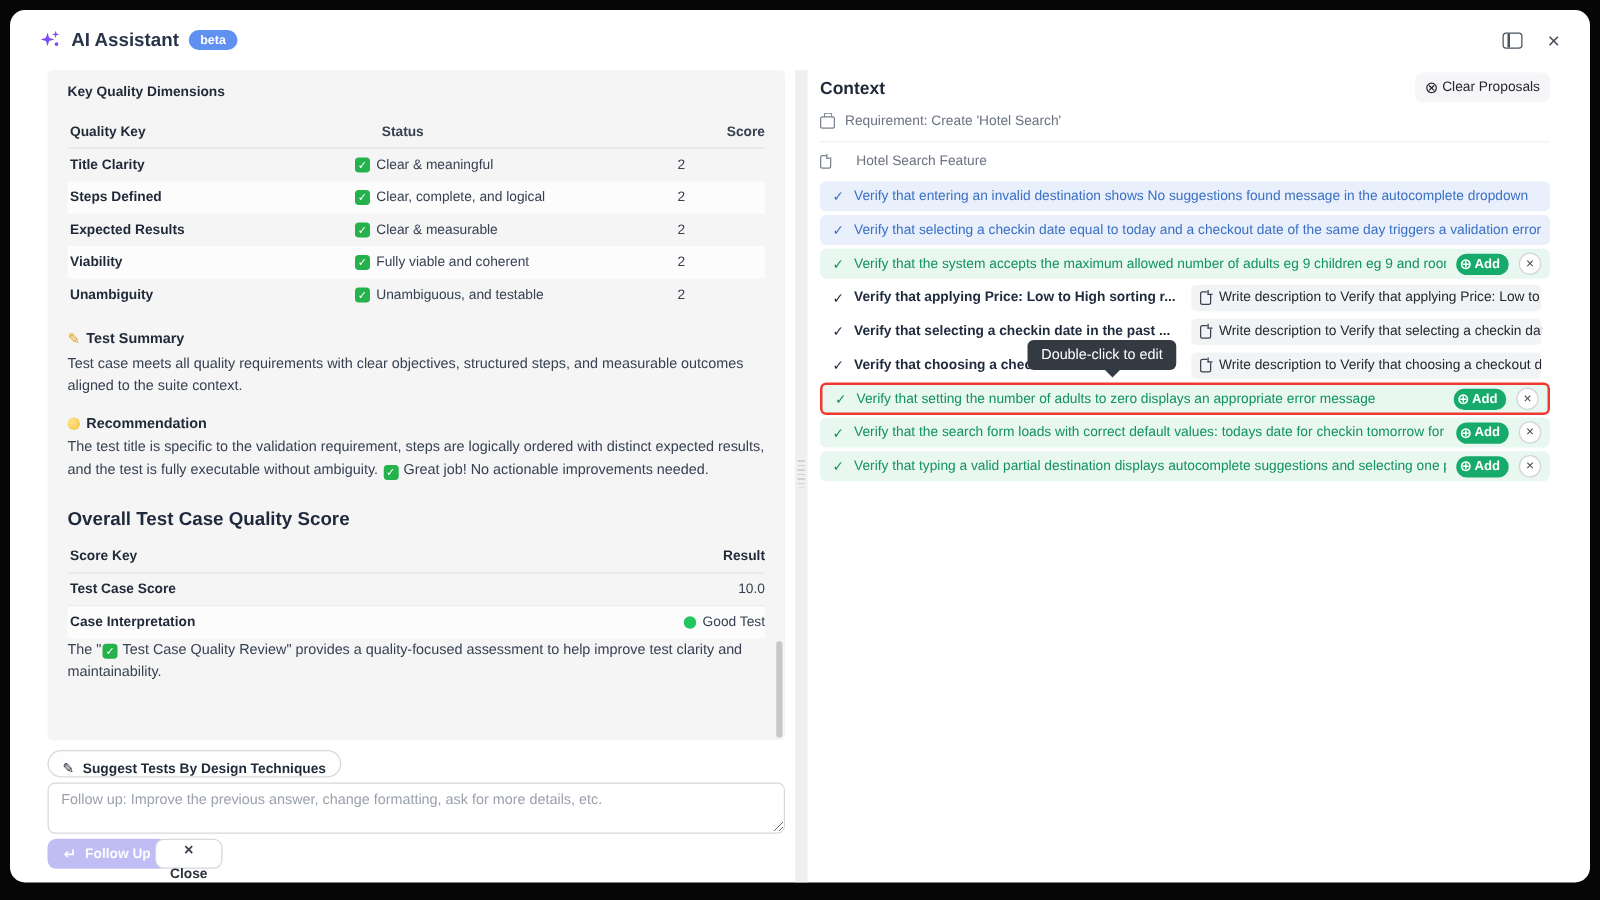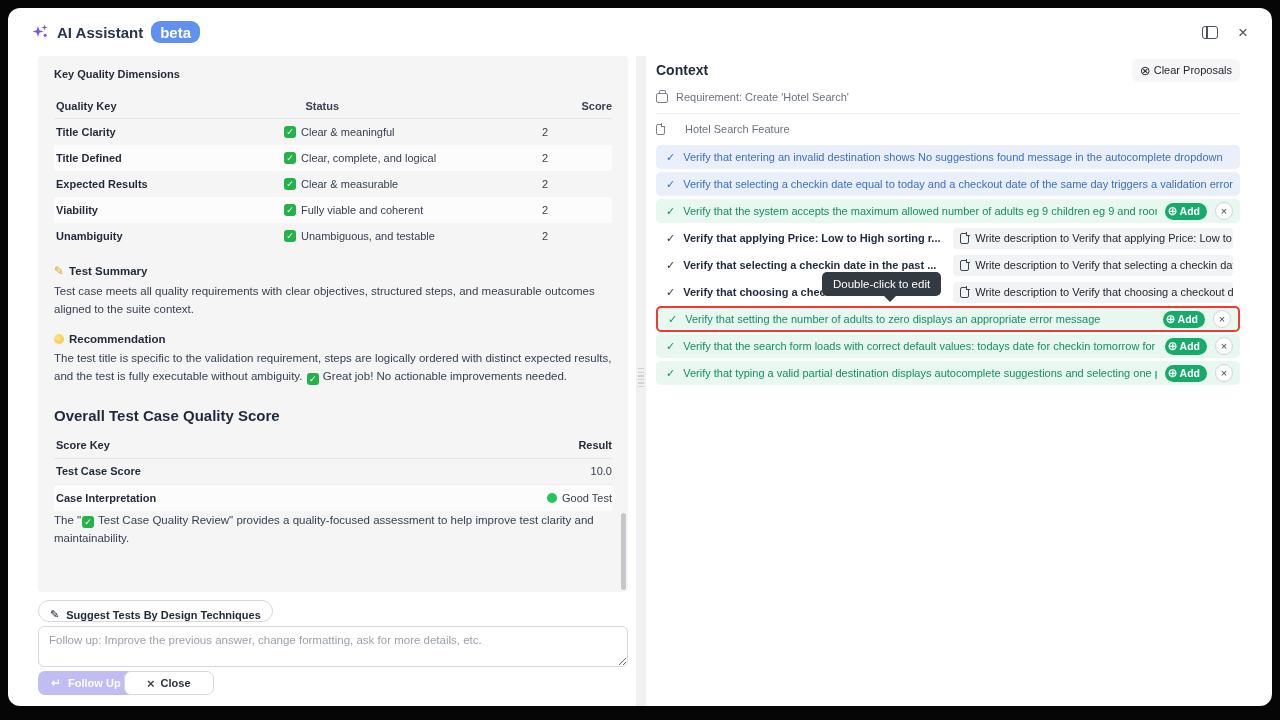--- a/index.html
+++ b/index.html
@@ -6,21 +6,21 @@
   html,body { width:1280px; height:720px; overflow:hidden; background:#060606;
               font-family:"Liberation Sans","DejaVu Sans",sans-serif; }
   .window { position:absolute; left:8px; top:8px; width:1264px; height:698px;
             background:#ffffff; border-radius:12px; overflow:hidden; }
 
   
   .win-header { position:absolute; left:0; top:0; right:0; height:48px;
                 display:flex; align-items:center; justify-content:space-between; padding:12px 24px; }
   .title-group { display:flex; align-items:center; gap:8px; }
   .app-title { font-size:15px; font-weight:700; color:#28344a; }
-  .beta-badge { background:#6090f0; color:#fff; font-size:15px; font-weight:600;
+  .beta-badge { background:#6090f0; color:#fff; font-size:10px; font-weight:600;
                 padding:2.5px 9px; border-radius:9px; }
   .win-actions { display:flex; align-items:center; gap:20px; }
   .panel-icon { width:16px; height:13px; border:1.6px solid #4a5260; border-radius:3px;
                 position:relative; display:inline-block; cursor:pointer; }
   .panel-icon::before { content:""; position:absolute; left:3.2px; top:0; bottom:0; width:1.6px; background:#4a5260; }
   .close-x { font-size:17px; color:#4a5260; line-height:1; cursor:pointer; }
 
   
   .chat-area { position:absolute; left:30px; top:48px; width:590px; height:536px;
                background:#f5f5f6; border-radius:4px; padding:12px 16px 0; overflow:hidden;
@@ -74,24 +74,24 @@
   .followup-input { position:absolute; left:30px; top:618px; width:590px; height:41px;
                     border:1px solid #d6d8dc; border-radius:6px; padding:7px 10px;
                     font:11.5px "Liberation Sans","DejaVu Sans",sans-serif; color:#374151;
                     background:#fff; resize:both; }
   .followup-input::placeholder { color:#9aa1ab; }
   .btn-followup { position:absolute; left:30px; top:663px; height:24px; padding:0 13px;
                   background:#c0bcf4; color:rgba(255,255,255,.96); border:none; border-radius:7px;
                   font-size:11px; font-weight:600; display:inline-flex; gap:7px; align-items:center;
                   font-family:inherit; cursor:pointer; }
   .enter-icon::before { content:"↵"; font-size:12px; }
-  .btn-closelow { position:absolute; left:116px; top:663px; height:24px; padding:0 22px;
+  .btn-closelow { position:absolute; left:116px; top:663px; height:24px; padding:0 11px;
                   background:#fff; border:1px solid #d6d8dc; border-radius:7px; font-size:11px;
                   font-weight:600; color:#2a313c; display:inline-flex; gap:6px; align-items:center;
-                  font-family:inherit; cursor:pointer; }
+                  font-family:inherit; cursor:pointer;flex-direction:column; }
   .x-small::before { content:"×"; font-size:13px; color:#3c434d; }
 
   
   .resize-strip { position:absolute; left:628px; top:48px; width:10px; height:650px; background:#f0f0f2; cursor:col-resize; }
   .grip { position:absolute; left:2px; top:312px; width:6px; height:22px;
           background:repeating-linear-gradient(180deg,#d2d2d6 0 1.5px,transparent 1.5px 3.6px); }
 
   
   .context { position:absolute; left:648px; top:48px; width:584px; }
   .ctx-head { display:flex; justify-content:space-between; align-items:center; height:28px; }
@@ -175,21 +175,21 @@
       <div id="dim-rows">
   <div class="dim-row">
     <div class="c-key">Title Clarity</div>
     <div class="c-status">
       <span class="ck"></span>
               <span>Clear &amp; meaningful</span>
     </div>
     <div class="c-score">2</div>
   </div>
   <div class="dim-row">
-    <div class="c-key">Title Defined</div>
+    <div class="c-key">Steps Defined</div>
     <div class="c-status">
       <span class="ck"></span>
               <span>Clear, complete, and logical</span>
     </div>
     <div class="c-score">2</div>
   </div>
   <div class="dim-row">
     <div class="c-key">Expected Results</div>
     <div class="c-status">
       <span class="ck"></span>

